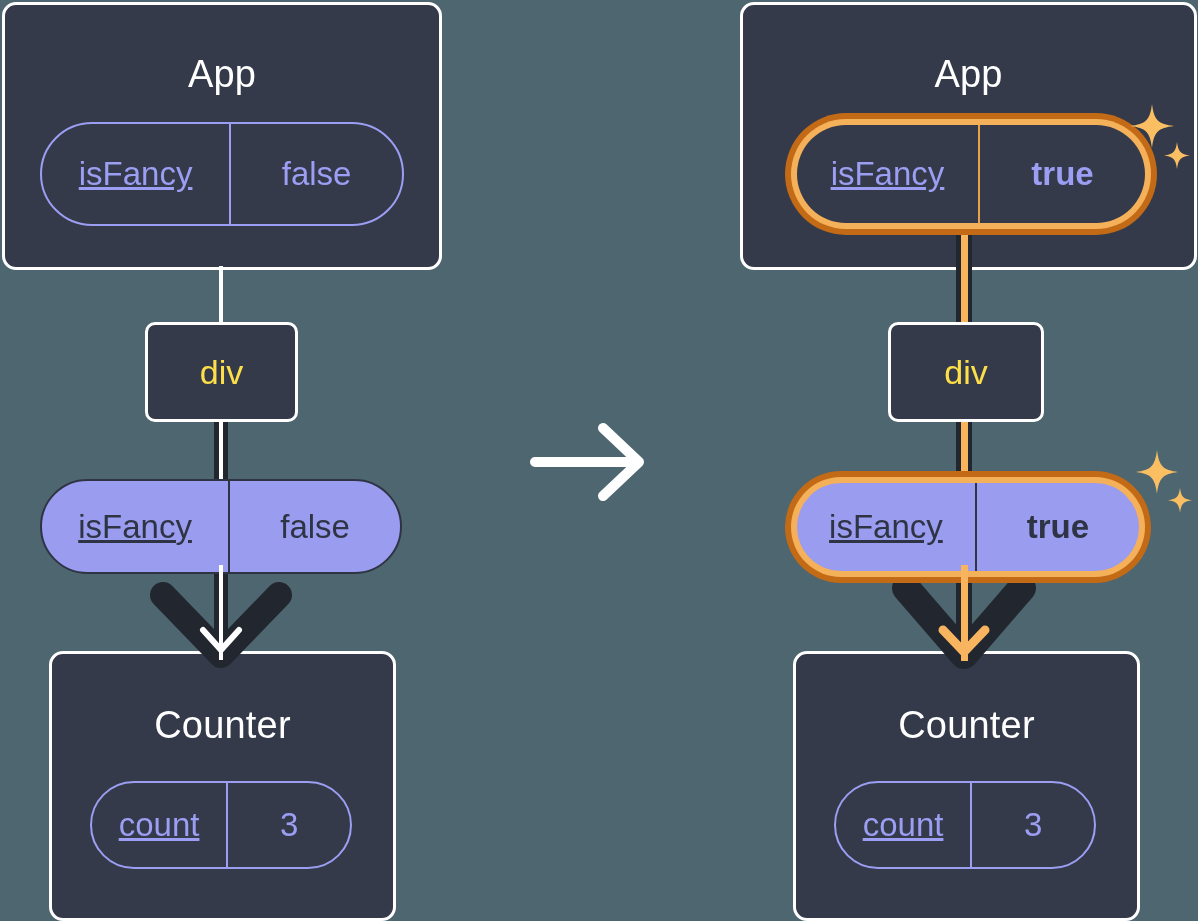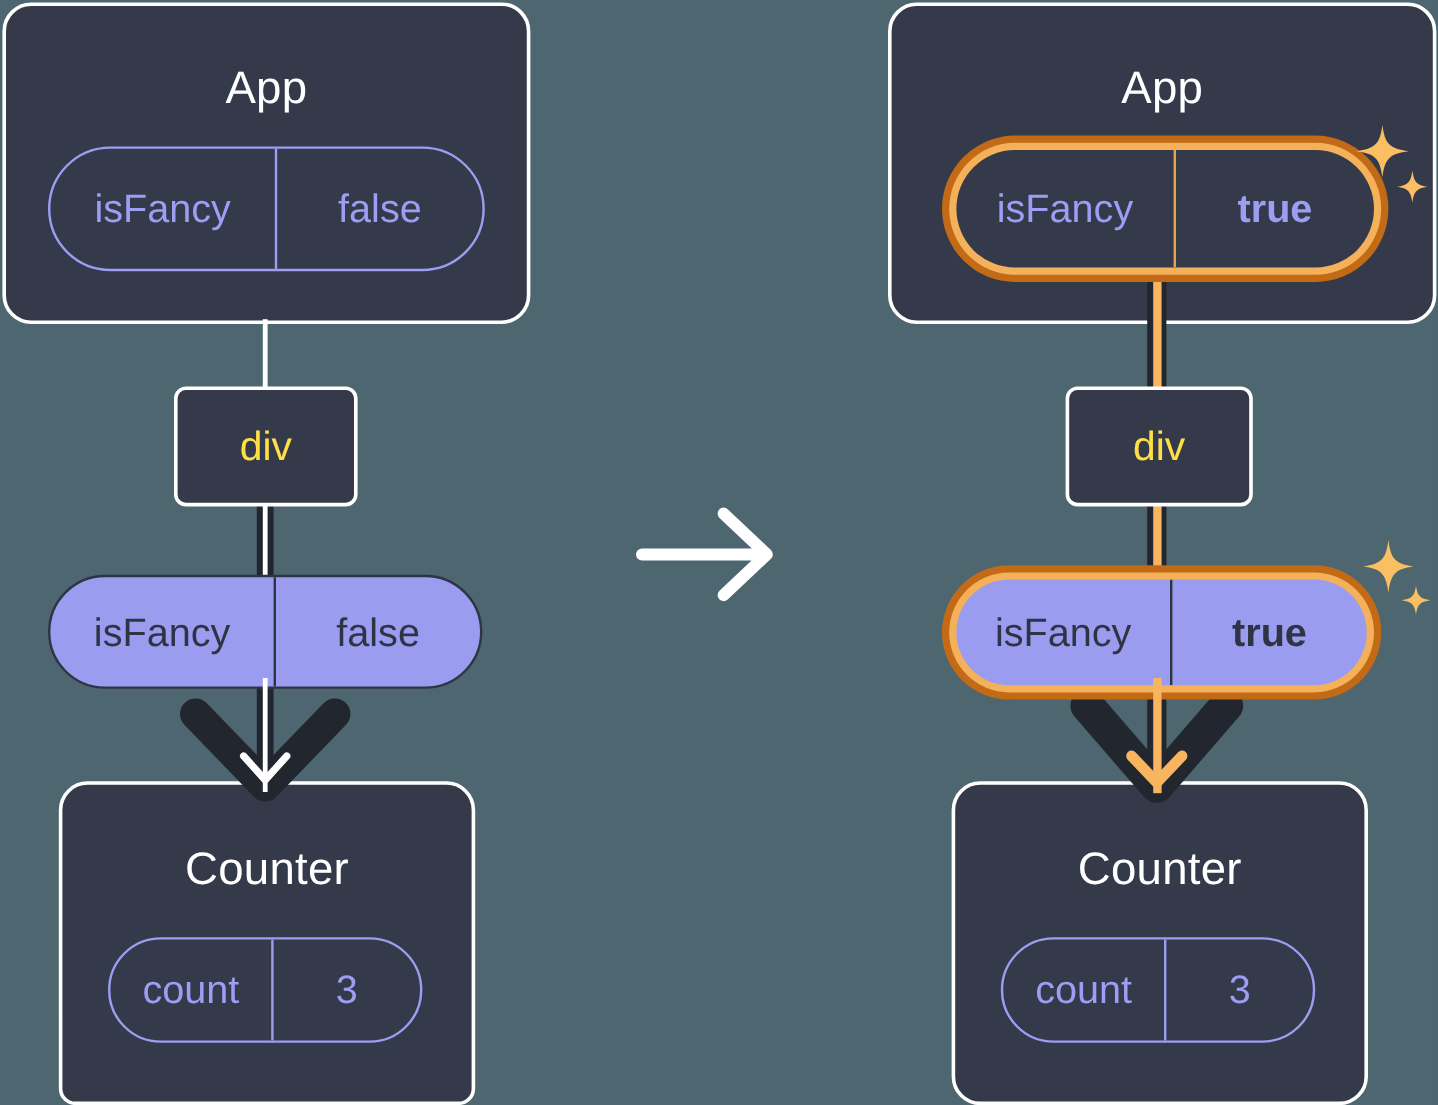--- a/index.html
+++ b/index.html
@@ -9,21 +9,21 @@
     font-family:"Liberation Sans","DejaVu Sans",sans-serif;
     overflow:hidden;
   }
   #stage{position:relative;width:1198px;height:921px;}
 
   
   .comp-box{
     position:absolute;
     background:#343a4a;
     border:3px solid #ffffff;
-    border-radius:24px;
+    border-radius:14px;
     box-sizing:border-box;
     z-index:5;
   }
   .comp-title{
     position:absolute;
     left:0;right:0;
     text-align:center;
     color:#ffffff;
     font-size:38px;
     letter-spacing:.2px;
@@ -49,21 +49,21 @@
     align-items:stretch;
     border-radius:999px;
     z-index:14;
   }
   .pill .seg{
     display:flex;align-items:center;justify-content:center;
     box-sizing:border-box;
     font-size:33px;
     white-space:nowrap;
   }
-  .pill .seg.key{flex:0 0 52%;}
+  .pill .seg.key{flex:0 0 52%;text-decoration:underline;}
   .pill .seg.val{flex:1 1 auto;}
 
   
   .pill.outline{
     border:2px solid #9b9ef2;
     background:transparent;
   }
   .pill.outline .seg{color:#9b9ef2;}
   .pill.outline .seg.val{border-left:2px solid #9b9ef2;}
 

